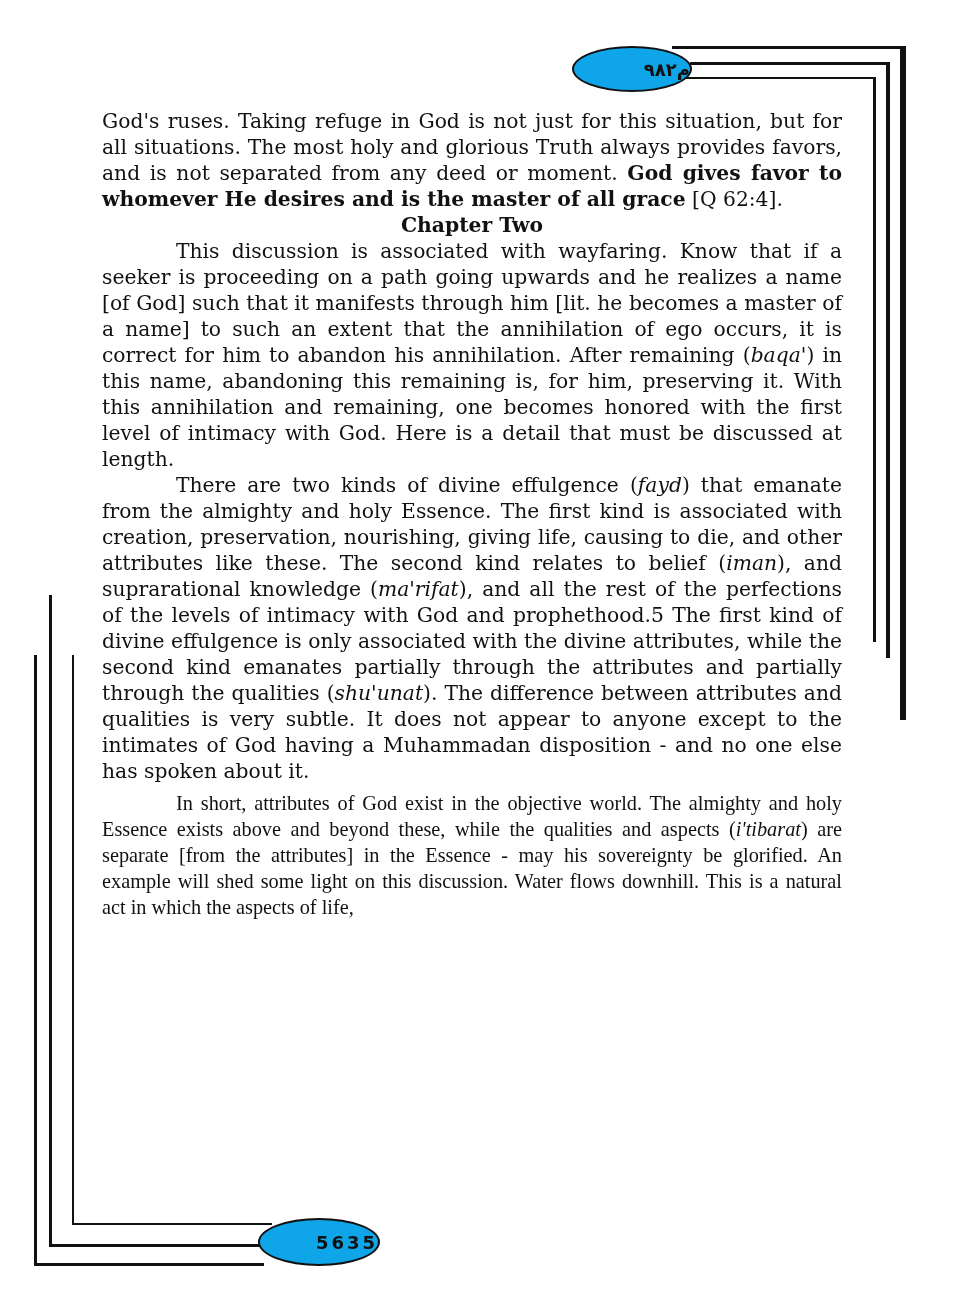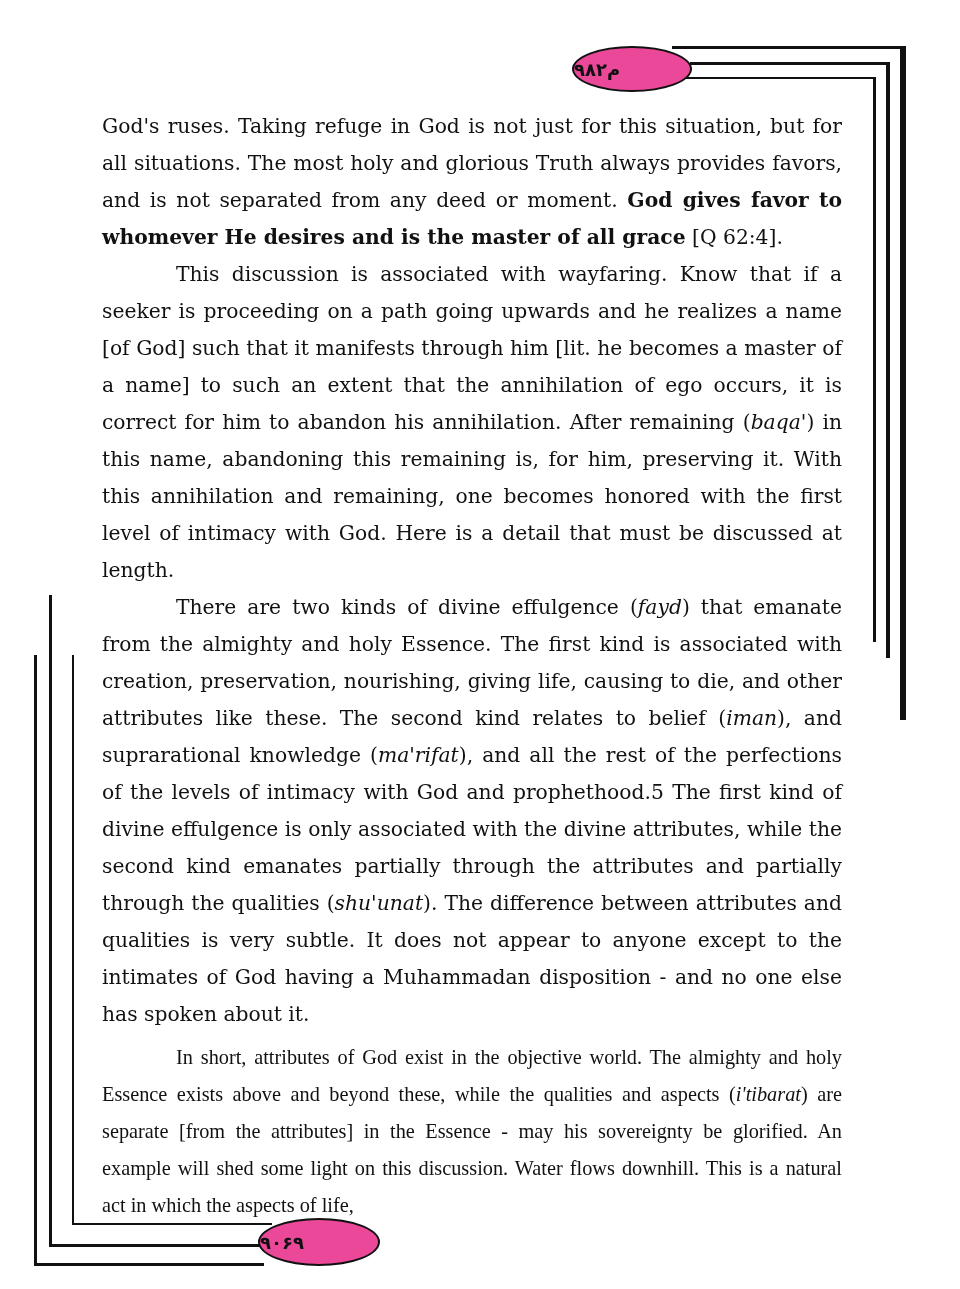--- a/index.html
+++ b/index.html
@@ -1,24 +1,24 @@
 <!DOCTYPE html>
 <html><head>
 <meta charset="utf-8">
 <style>
   html, body { margin: 0; padding: 0; background: #ffffff; }
   body { width: 960px; height: 1289px; position: relative; overflow: hidden;
          font-family: "DejaVu Serif", "Liberation Serif", serif; color: #111; }
   .frame-line { position: absolute; background: #111; }
   .oval { position: absolute; border: 2.5px solid #111; border-radius: 50%;
-          background: #ec4899; display: flex; align-items: center; justify-content: flex-start;
+          background: #0ea5e9; display: flex; align-items: center; justify-content: flex-end;
           font-family: "DejaVu Sans", sans-serif; font-weight: bold; font-size: 18px;
           direction: ltr; unicode-bidi: bidi-override; letter-spacing: 3px; }
   .text-block { position: absolute; left: 102px; top: 108px; width: 740px;
-                font-size: 20.3px; line-height: 37px; text-align: justify; }
+                font-size: 20.3px; line-height: 26px; text-align: justify; }
   .text-block p { margin: 0; }
   .indent { text-indent: 74px; }
   .heading-center { text-align: center; font-weight: bold; margin: 0; }
   .heading-left { font-weight: bold; margin: 0; }
   .bold { font-weight: bold; }
   .gap { margin-top: 6px !important; font-family: Liberation Serif, serif; }
 </style>
 </head>
 <body>
 
@@ -39,28 +39,29 @@
   <div class="frame-line" style="left:72px; top:655px; width:2px; height:570px;"></div>
   <div class="frame-line" style="left:34px; top:1263px; width:230px; height:3px;"></div>
   <div class="frame-line" style="left:49px; top:1244px; width:215px; height:2.5px;"></div>
   <div class="frame-line" style="left:72px; top:1223px; width:200px; height:2px;"></div>
 </div>
 
 <div class="oval" style="left:572px; top:46px; width:116px; height:42px;">
   <span>۹۸۲م</span>
 </div>
 <div class="oval" style="left:258px; top:1218px; width:118px; height:44px;">
-  <span>۹۰۶۹</span>
+  <span>5635</span>
 </div>
 
 <div class="text-block">
   <p>
     <span>God's ruses. Taking refuge in God is not just for this situation, but for all situations. The most holy and glorious Truth always provides favors, and is not separated from any deed or moment. </span><span class="bold">God gives favor to whomever He desires and is the master of all grace</span><span> [Q 62:4].</span>
   </p>
 
+  <p class="heading-center">Chapter Two</p>
 
   <p class="indent">
     <span>This discussion is associated with wayfaring. Know that if a seeker is proceeding on a path going upwards and he realizes a name [of God] such that it manifests through him [lit. he becomes a master of a name] to such an extent that the annihilation of ego occurs, it is correct for him to abandon his annihilation. After remaining (</span><i>baqa'</i><span>) in this name, abandoning this remaining is, for him, preserving it. With this annihilation and remaining, one becomes honored with the first level of intimacy with God. Here is a detail that must be discussed at length.</span>
   </p>
 
 
   <p class="indent">
     <span>There are two kinds of divine effulgence (</span><i>fayd</i><span>) that emanate from the almighty and holy Essence. The first kind is associated with creation, preservation, nourishing, giving life, causing to die, and other attributes like these. The second kind relates to belief (</span><i>iman</i><span>), and suprarational knowledge (</span><i>ma'rifat</i><span>), and all the rest of the perfections of the levels of intimacy with God and prophethood.5 The first kind of divine effulgence is only associated with the divine attributes, while the second kind emanates partially through the attributes and partially through the qualities (</span><i>shu'unat</i><span>). The difference between attributes and qualities is very subtle. It does not appear to anyone except to the intimates of God having a Muhammadan disposition - and no one else has spoken about it.</span>
   </p>
 

